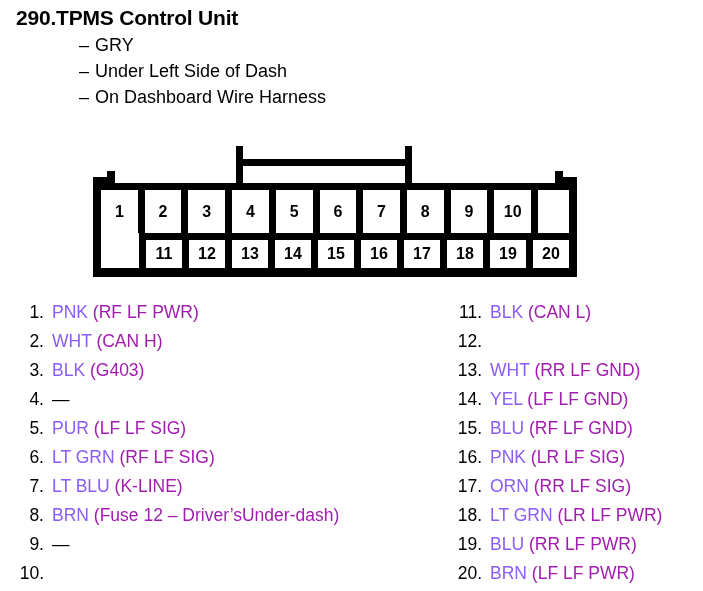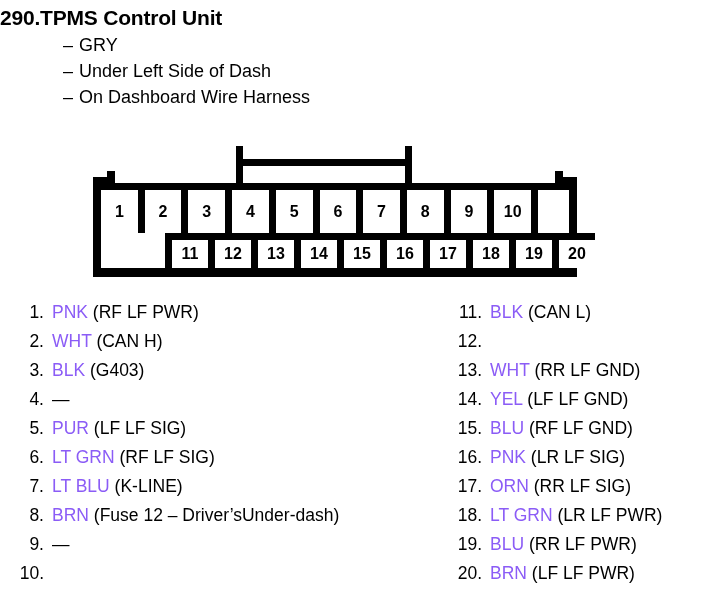--- a/index.html
+++ b/index.html
@@ -12,21 +12,21 @@
     height: 591px;
     position: relative;
     font-family: "Liberation Sans", sans-serif;
     color: #000000;
     overflow: hidden;
   }
 
   
   .header {
     position: absolute;
-    left: 0;
+    left: 16px;
     top: 6px;
     width: 660px;
   }
   .title-row {
     display: flex;
     align-items: baseline;
     font-weight: bold;
     font-size: 21px;
     letter-spacing: -0.2px;
     white-space: nowrap;
@@ -133,21 +133,21 @@
     background: #000;
   }
 
   .row {
     position: absolute;
     left: 8px;
     width: 468px;
     display: flex;
   }
   .row-top    { top: 37px;  height: 50px; }
-  .row-bottom { top: 87px;  height: 35px; padding-left: 26px; }
+  .row-bottom { top: 87px;  height: 35px; }
 
   .cell {
     position: relative;
     flex: 1 1 0;
     border-left: 7px solid #000;
     border-top: 7px solid #000;
     box-sizing: border-box;
     display: flex;
     align-items: center;
     justify-content: center;
@@ -186,21 +186,21 @@
   .pin-list.left  .pin-num { width: 30px; }
   .pin-list.right .pin-num { width: 34px; }
 
   .pin-body {
     flex: 0 1 auto;
     padding-left: 8px;
     overflow: hidden;
     text-overflow: clip;
   }
   .wire-color { color: #8b5cf6; }
-  .signal     { color: #000000; }
+  .signal     { color: #a21caf; }
   .empty-dash { color: #000; }
 </style>
 </head>
 <body>
 
 <div class="header">
   <div class="title-row">
     <span class="title-number">290.</span>
     <span class="title-text">TPMS Control Unit</span>
   </div>

